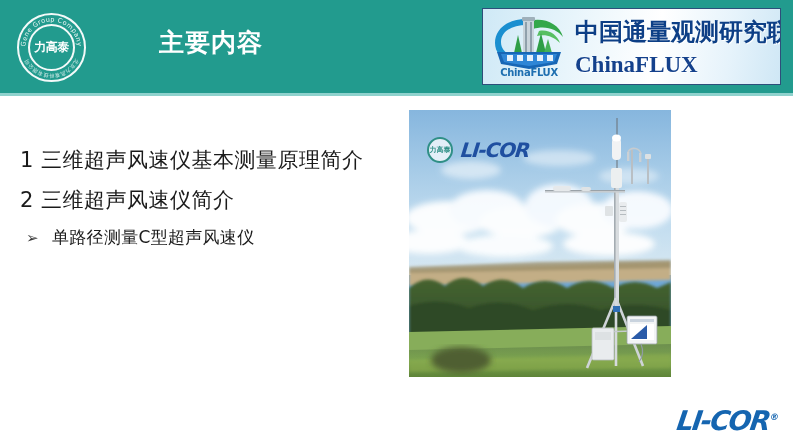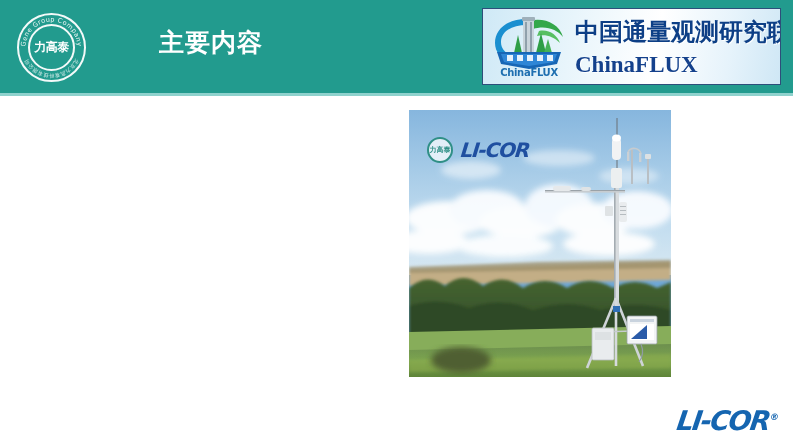--- a/index.html
+++ b/index.html
@@ -297,20 +297,25 @@
       <rect x="50" y="44" width="6" height="6" fill="#e7f2fb"></rect>
       <rect x="60" y="44" width="6" height="6" fill="#e7f2fb"></rect>
     </svg>
     <div class="flux-mark-label">ChinaFLUX</div>
   </div>
   <div class="flux-cn">中国通量观测研究联盟</div>
   <div class="flux-en">ChinaFLUX</div>
 </div>
 
 <div class="outline">
+  <div class="outline-line level1">1 三维超声风速仪基本测量原理简介</div>
+  <div class="outline-line level1">2 三维超声风速仪简介</div>
+  <div class="outline-line level2">
+    <span class="bullet-arrow">➢</span><span>单路径测量C型超声风速仪</span>
+  </div>
 </div>
 
 <div class="photo">
   <svg width="262" height="267" viewBox="0 0 262 267">
     <defs>
       <linearGradient id="skyGrad" x1="0" y1="0" x2="0" y2="1">
         <stop offset="0%" stop-color="#86b6de"></stop>
         <stop offset="40%" stop-color="#a9cde8"></stop>
         <stop offset="75%" stop-color="#c6dff0"></stop>
         <stop offset="100%" stop-color="#d8e8f2"></stop>

